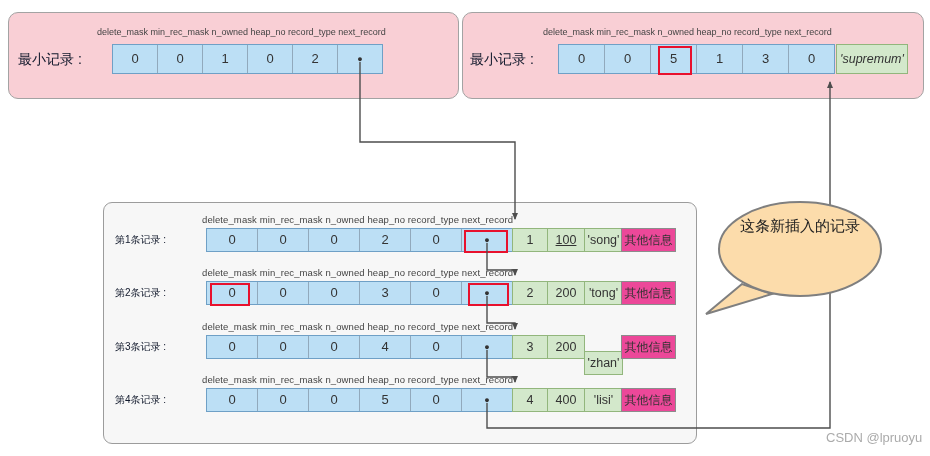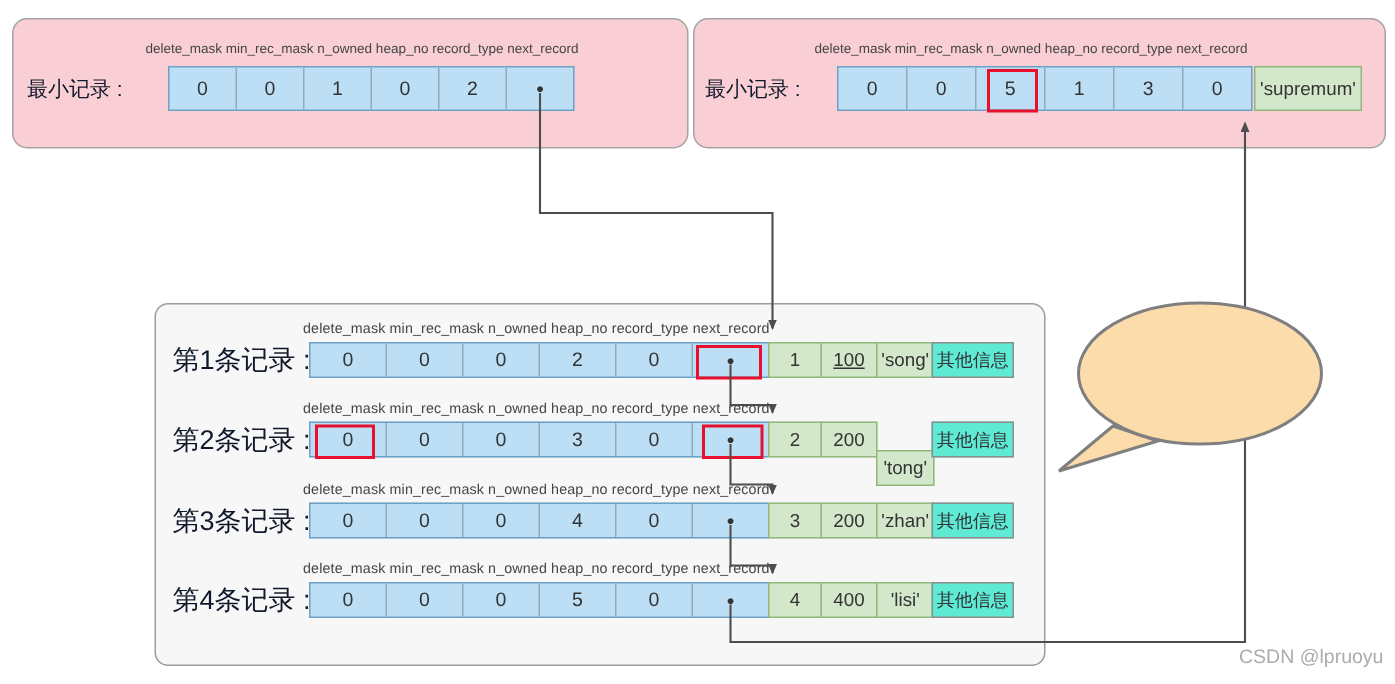--- a/index.html
+++ b/index.html
@@ -4,40 +4,40 @@
 <style>
   html,body{margin:0;padding:0;background:#ffffff;font-family:"Liberation Sans", sans-serif;}
   #stage{position:relative;width:930px;height:456px;background:#ffffff;overflow:hidden;}
 
   .panel{position:absolute;border:1px solid #A3A3A3;}
   #panel-min,#panel-max{background:#F9CFD5;border-radius:10px;height:85px;top:12px;}
   #panel-records{background:#F7F7F7;border-radius:9px;border-color:#9c9c9c;}
 
   .rowlabel{position:absolute;color:#0f172a;white-space:nowrap;}
   .toplabel{font-size:14px;height:30px;line-height:30px;}
-  .reclabel{font-size:18px;height:24px;line-height:24px;}
+  .reclabel{font-size:10px;height:24px;line-height:24px;}
 
   .fheader{position:absolute;font-size:9px;color:#444;white-space:nowrap;}
   .fheader.rec{font-size:9.5px;letter-spacing:0.1px;}
 
   .bgroup{position:absolute;display:flex;background:#BCDFF5;border:1px solid #6FA0C6;}
   .bcell{text-align:center;color:#333;border-right:1px solid #91A9BC;}
   .bcell:last-child{border-right:none;}
   .top-cells .bcell{width:44px;height:28px;line-height:28px;font-size:13px;}
   .rec-cells .bcell{width:50px;height:22px;line-height:22px;font-size:13px;}
   .bcell.dot{font-size:9px;}
 
   .ggroup{position:absolute;display:flex;}
   .gcell{background:#D3E8CB;border:1px solid #92B67C;text-align:center;color:#333;margin-left:-1px;}
   .ggroup .gcell:first-child{margin-left:0;}
   .gtail{position:absolute;background:#D3E8CB;border:1px solid #92B67C;text-align:center;color:#333;
          height:28px;line-height:28px;font-size:12.5px;}
   .rec-extra{height:22px;line-height:22px;font-size:12.5px;}
 
-  .wcell{position:absolute;background:#5eead4;border:1px solid #8C8C8C;text-align:center;color:#333;
+  .wcell{position:absolute;background:#ec4899;border:1px solid #8C8C8C;text-align:center;color:#333;
          height:22px;line-height:22px;font-size:12px;}
 
   .redbox{position:absolute;border:2.5px solid #E8112D;background:transparent;}
 
   #arrow-layer{position:absolute;left:0;top:0;width:930px;height:456px;pointer-events:none;}
 
   #bubble-text{position:absolute;left:722px;top:214px;width:156px;text-align:center;
                font-size:15px;line-height:1.55;color:#222;}
 
   #watermark{position:absolute;left:826px;top:430px;font-size:13px;color:#ABABAB;white-space:nowrap;}
@@ -64,21 +64,21 @@
   <div class="rowlabel toplabel" style="left:470px;top:44px;">最小记录 :</div>
   <div class="fheader" style="left:543px;top:27px;">delete_mask min_rec_mask n_owned heap_no record_type  next_record</div>
   <div class="bgroup top-cells" style="left:558px;top:44px;">
     <div class="bcell" style="width:45px;">0</div>
     <div class="bcell" style="width:45px;">0</div>
     <div class="bcell" style="width:45px;">5</div>
     <div class="bcell" style="width:45px;">1</div>
     <div class="bcell" style="width:45px;">3</div>
     <div class="bcell" style="width:45px;">0</div>
   </div>
-  <div class="gtail" style="left:836px;top:44px;width:70px;">'supremum'</div>
+  <div class="gtail" style="left:836px;top:44px;width:70px;font-style:italic;">'supremum'</div>
 
   <div id="panel-records" class="panel" style="left:103px;top:202px;width:592px;height:240px;"></div>
 
   <div class="rowlabel reclabel" style="left:115px;top:228px;">第1条记录 :</div>
   <div class="fheader rec" style="left:202px;top:214px;">delete_mask min_rec_mask n_owned heap_no record_type  next_record</div>
   <div class="bgroup rec-cells" style="left:206px;top:228px;">
     <div class="bcell">0</div>
     <div class="bcell">0</div>
     <div class="bcell">0</div>
     <div class="bcell">2</div>
@@ -98,38 +98,38 @@
     <div class="bcell">0</div>
     <div class="bcell">0</div>
     <div class="bcell">0</div>
     <div class="bcell">3</div>
     <div class="bcell">0</div>
     <div class="bcell dot">●</div>
   </div>
   <div class="ggroup" style="left:512px;top:281px;">
     <div class="gcell rec-extra" style="width:34px;">2</div>
     <div class="gcell rec-extra" style="width:36px;">200</div>
-    <div class="gcell rec-extra" style="width:37px;margin-top:19px;">'tong'</div>
+    <div class="gcell rec-extra" style="width:37px;">'tong'</div>
   </div>
   <div class="wcell" style="left:621px;top:281px;width:53px;">其他信息</div>
 
   <div class="rowlabel reclabel" style="left:115px;top:335px;">第3条记录 :</div>
   <div class="fheader rec" style="left:202px;top:321px;">delete_mask min_rec_mask n_owned heap_no record_type  next_record</div>
   <div class="bgroup rec-cells" style="left:206px;top:335px;">
     <div class="bcell">0</div>
     <div class="bcell">0</div>
     <div class="bcell">0</div>
     <div class="bcell">4</div>
     <div class="bcell">0</div>
     <div class="bcell dot">●</div>
   </div>
   <div class="ggroup" style="left:512px;top:335px;">
     <div class="gcell rec-extra" style="width:34px;">3</div>
     <div class="gcell rec-extra" style="width:36px;">200</div>
-    <div class="gcell rec-extra" style="width:37px;">'zhan'</div>
+    <div class="gcell rec-extra" style="width:37px;margin-top:16px;">'zhan'</div>
   </div>
   <div class="wcell" style="left:621px;top:335px;width:53px;">其他信息</div>
 
   <div class="rowlabel reclabel" style="left:115px;top:388px;">第4条记录 :</div>
   <div class="fheader rec" style="left:202px;top:374px;">delete_mask min_rec_mask n_owned heap_no record_type  next_record</div>
   <div class="bgroup rec-cells" style="left:206px;top:388px;">
     <div class="bcell">0</div>
     <div class="bcell">0</div>
     <div class="bcell">0</div>
     <div class="bcell">5</div>
@@ -165,17 +165,18 @@
 
     <path d="M487,403 V428 H830 V82" fill="none" stroke="#4D4D4D" stroke-width="1.4" marker-end="url(#arr)"></path>
 
     <g>
       <polygon points="742,284 706,314 772,294" fill="#FCDCAB" stroke="#7F7F7F" stroke-width="2"></polygon>
       <ellipse cx="800" cy="249" rx="81" ry="47" fill="#FCDCAB" stroke="#7F7F7F" stroke-width="2"></ellipse>
     </g>
   </svg>
 
   <div id="bubble-text">
+    <div>这条新插入的记录</div>
   </div>
 
   <div id="watermark">CSDN @lpruoyu</div>
 
 </div>
 
 </body></html>

